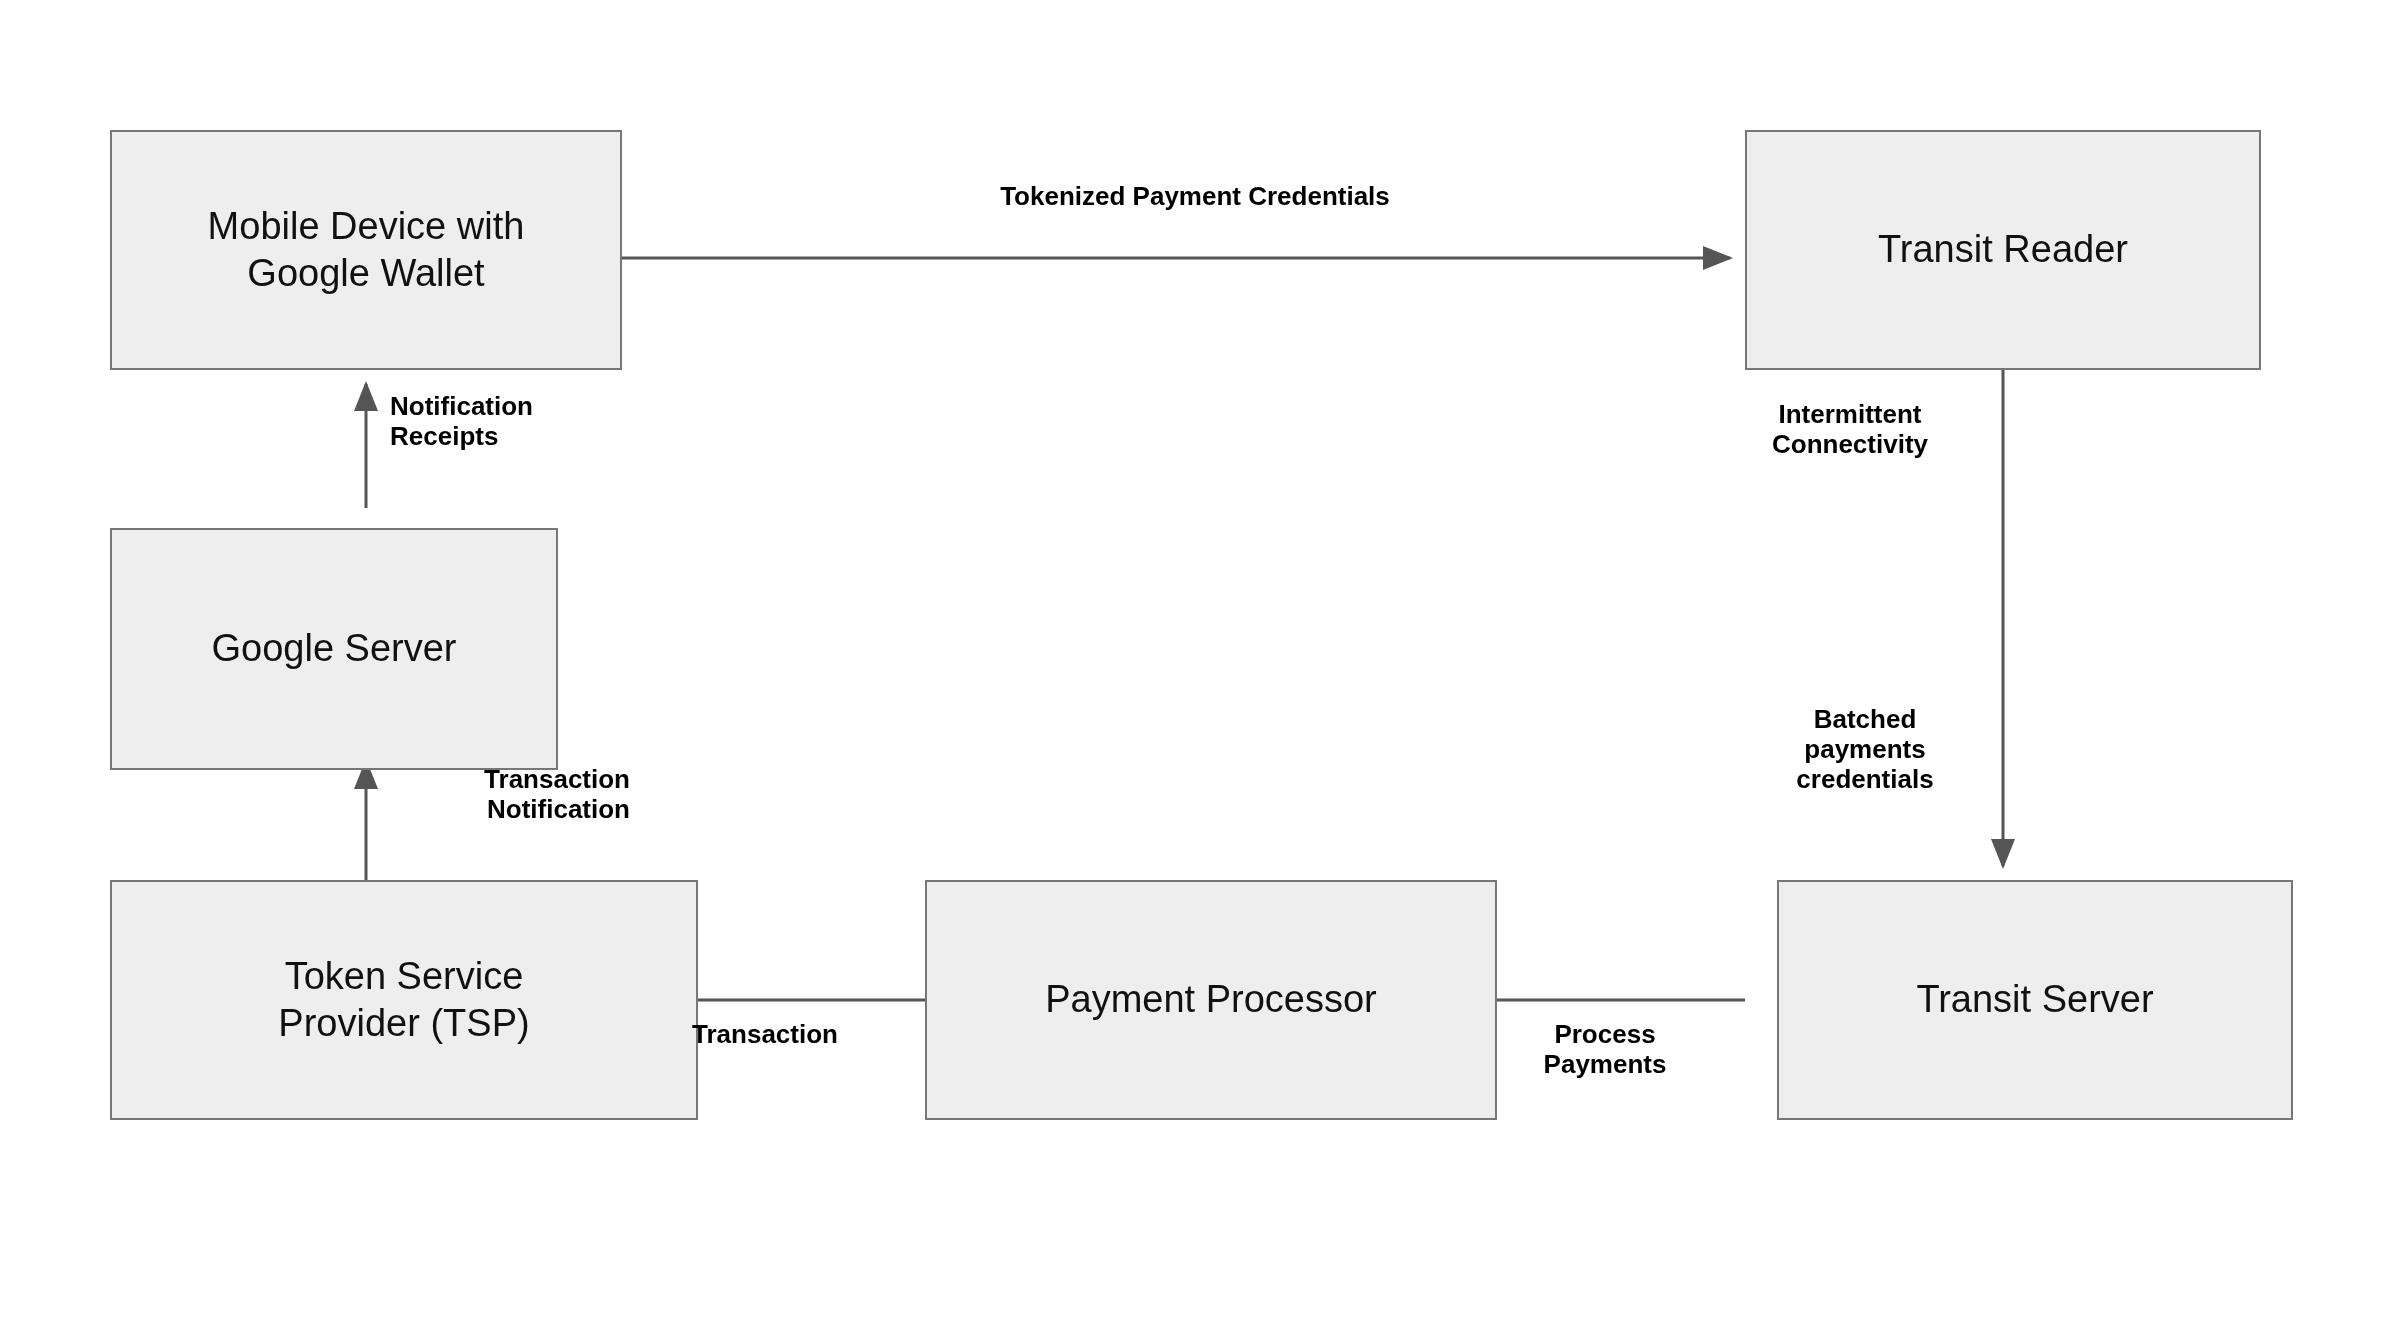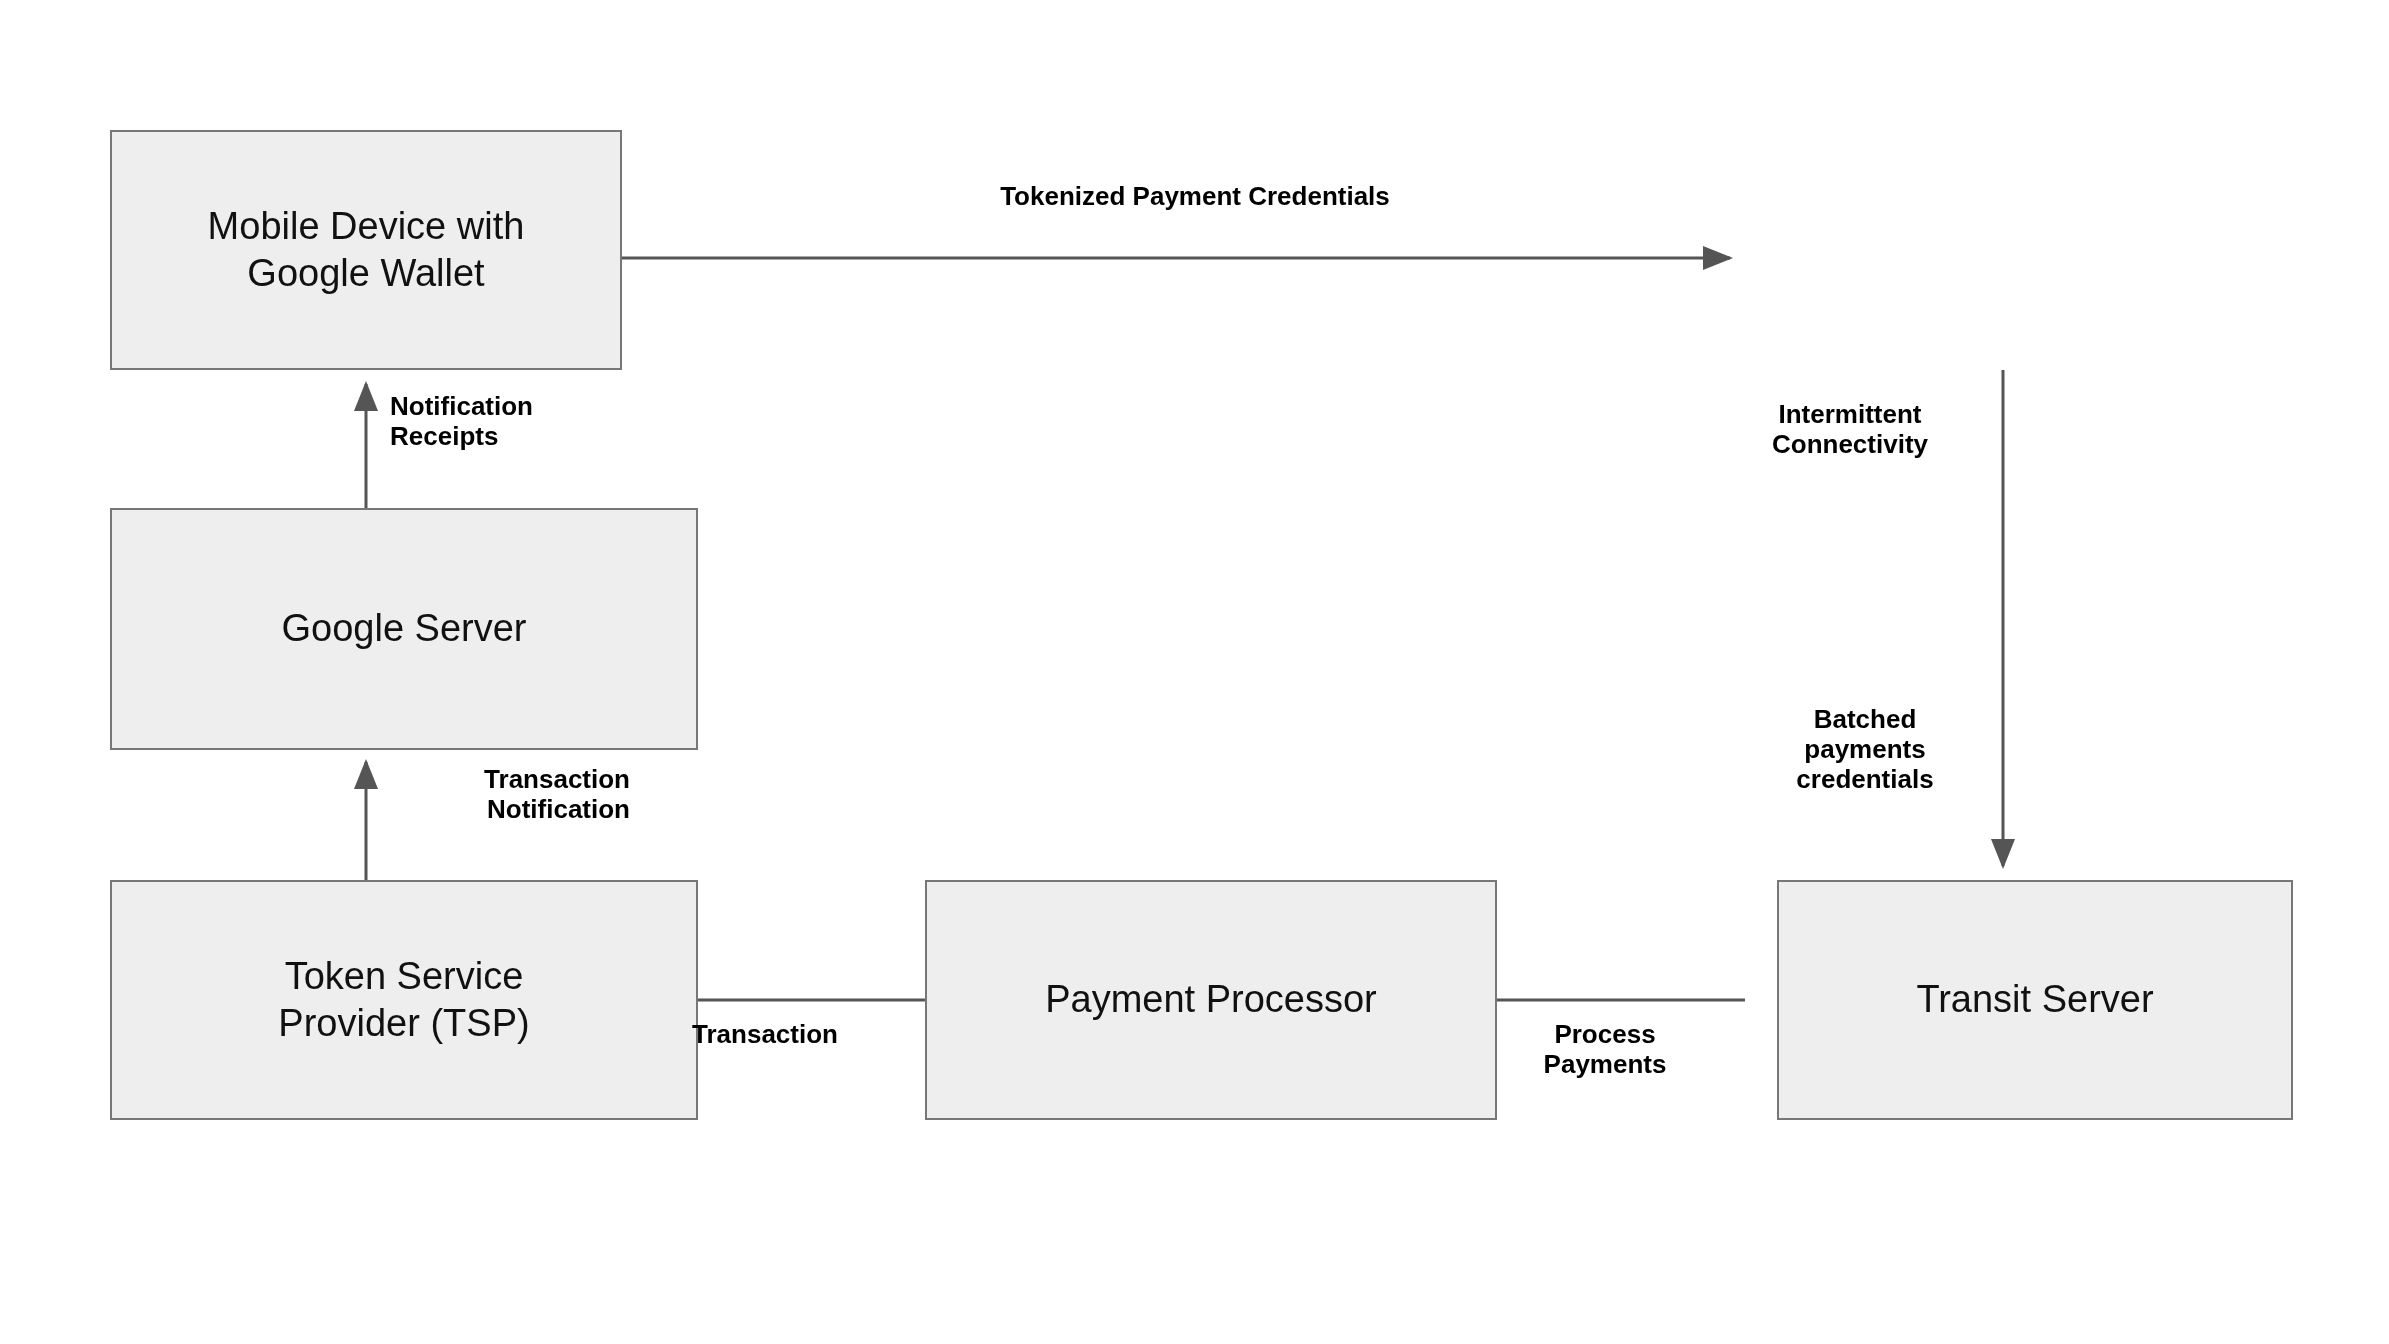--- a/index.html
+++ b/index.html
@@ -74,22 +74,23 @@
     <line x1="925" y1="1000" x2="630" y2="1000" stroke="#555555" stroke-width="3" marker-end="url(#arrow)"></line>
 
     <line x1="366" y1="880" x2="366" y2="762" stroke="#555555" stroke-width="3" marker-end="url(#arrow)"></line>
 
     <line x1="366" y1="508" x2="366" y2="384" stroke="#555555" stroke-width="3" marker-end="url(#arrow)"></line>
   </svg>
 
   <div class="node" style="left:110px; top:130px; width:512px; height:240px;">Mobile Device with
 Google Wallet</div>
 
+  <div class="node" style="left:1745px; top:130px; width:516px; height:240px;">Transit Reader</div>
 
-  <div class="node" style="left:110px; top:508px; width:588px; height:242px;">Google Server</div>
+  <div class="node" style="left:110px; top:528px; width:448px; height:242px;">Google Server</div>
 
   <div class="node" style="left:110px; top:880px; width:588px; height:240px;text-align:center;">Token Service
 Provider (TSP)</div>
 
   <div class="node" style="left:925px; top:880px; width:572px; height:240px;">Payment Processor</div>
 
   <div class="node" style="left:1745px; top:880px; width:516px; height:240px;margin-left:32px;">Transit Server</div>
 
   <div class="edge-label" style="left:845px; top:182px; width:700px;">Tokenized Payment Credentials</div>
 

